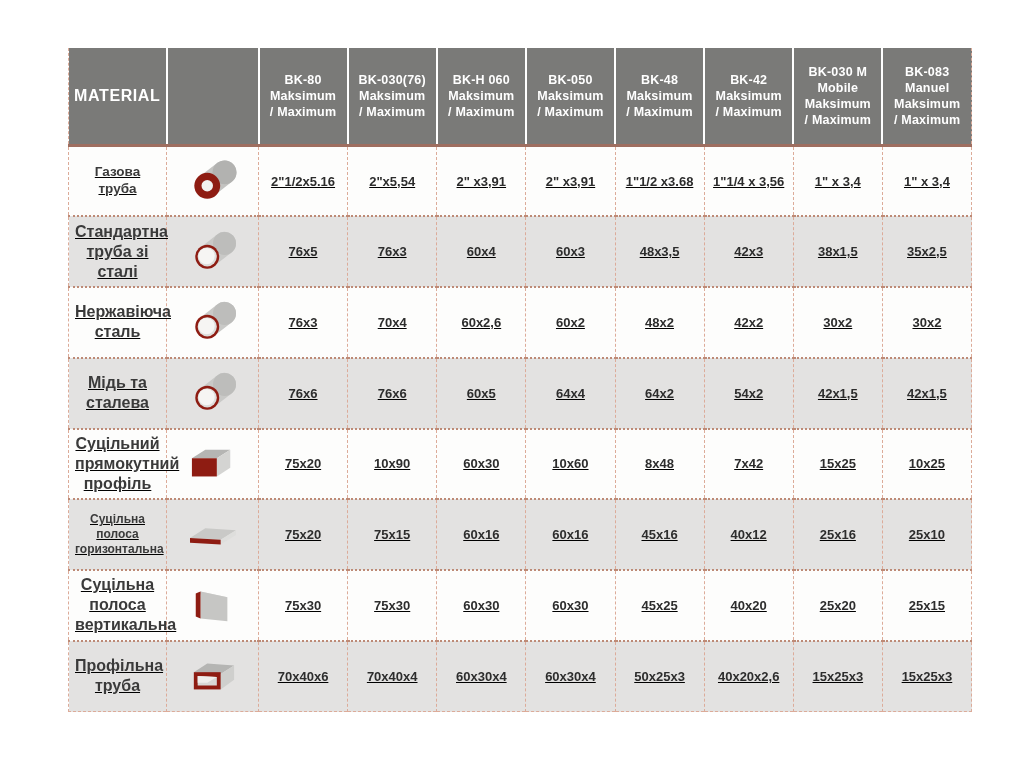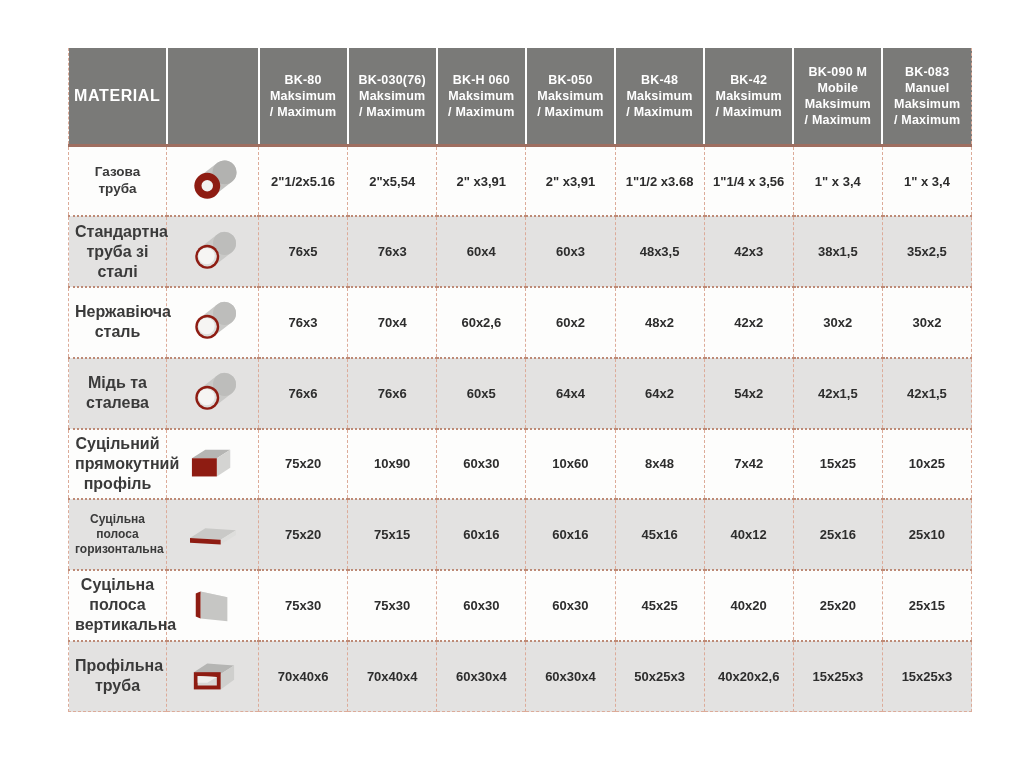--- a/index.html
+++ b/index.html
@@ -36,21 +36,21 @@
     padding:4px 2px;
     height:88px;
   }
   thead th:first-child{
     border-left:none;
     font-size:16px;
     letter-spacing:.6px;
   }
   thead th span{display:block;}
 
-  tbody tr{height:63px;}
+  tbody tr{height:63px;text-decoration:underline;}
   tbody tr:nth-child(odd){background:#fdfdfc;}
   tbody tr:nth-child(even){background:#e3e2e1;}
 
   tbody td{
     border-left:1px dashed #dcab99;
     border-top:2px dotted #bd8a76;
     text-align:center;
     vertical-align:middle;
     font-size:13px;
     font-weight:700;
@@ -117,21 +117,21 @@
             <span>BK-48</span>
             <span>Maksimum</span>
             <span>/ Maximum</span>
           </th>
           <th>
             <span>BK-42</span>
             <span>Maksimum</span>
             <span>/ Maximum</span>
           </th>
           <th>
-            <span>BK-090 M</span>
+            <span>BK-030 M</span>
             <span>Mobile</span>
             <span>Maksimum</span>
             <span>/ Maximum</span>
           </th>
           <th>
             <span>BK-083</span>
             <span>Manuel</span>
             <span>Maksimum</span>
             <span>/ Maximum</span>
           </th>

